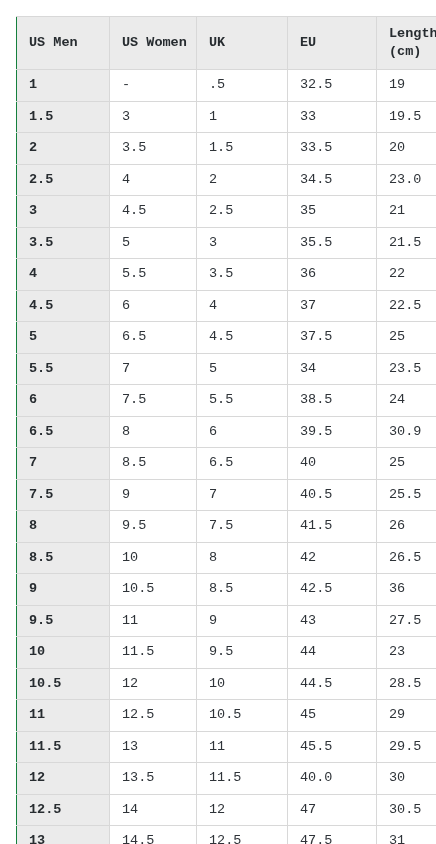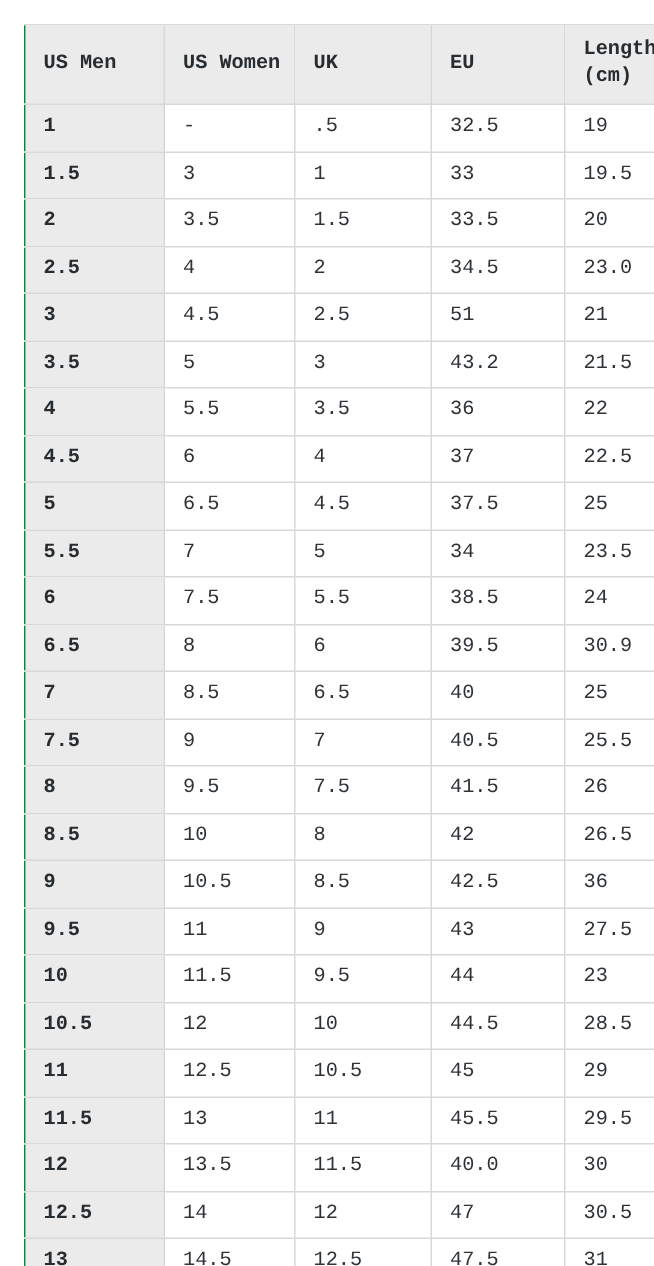--- a/index.html
+++ b/index.html
@@ -114,28 +114,28 @@
           <td class="rowhead">2.5</td>
           <td>4</td>
           <td>2</td>
           <td>34.5</td>
           <td>23.0</td>
         </tr>
         <tr>
           <td class="rowhead">3</td>
           <td>4.5</td>
           <td>2.5</td>
-          <td>51</td>
+          <td>35</td>
           <td>21</td>
         </tr>
         <tr>
           <td class="rowhead">3.5</td>
           <td>5</td>
           <td>3</td>
-          <td>43.2</td>
+          <td>35.5</td>
           <td>21.5</td>
         </tr>
         <tr>
           <td class="rowhead">4</td>
           <td>5.5</td>
           <td>3.5</td>
           <td>36</td>
           <td>22</td>
         </tr>
         <tr>

